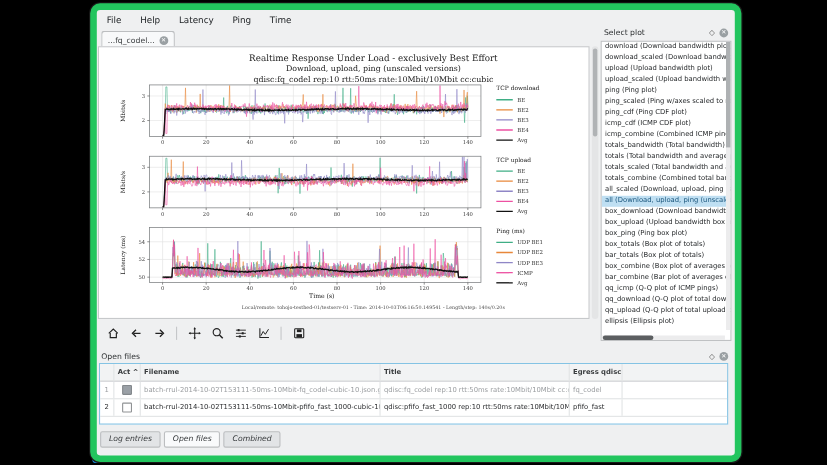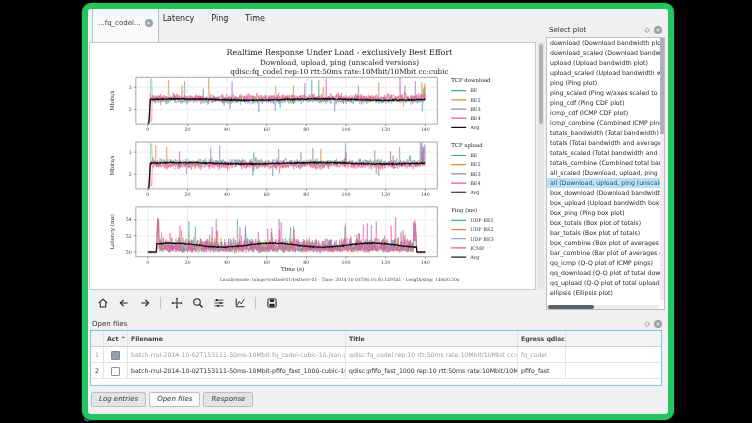--- a/index.html
+++ b/index.html
@@ -11,21 +11,21 @@
   .window{position:absolute;left:82px;top:3px;width:592px;height:417px;box-sizing:border-box;
        background:#eff0f1;border:6px solid #22c55e;border-radius:9px;
        box-shadow:0 0 0 1px #1a1a1a;overflow:hidden;}
   .win-inner{position:absolute;inset:0;}
   
   .menubar{position:absolute;left:7px;top:2px;height:15px;display:flex;gap:13px;align-items:center;}
   .menu-item{font-size:8px;color:#232629;padding:1px 2px;cursor:default;}
   
   .tabbar{position:absolute;left:4px;top:18px;height:18px;display:flex;gap:2px;align-items:flex-end;}
   .doc-tab{display:flex;align-items:center;gap:4px;background:#e0e2e4;border:1px solid #bcbec0;
-       border-bottom:none;border-radius:3px 3px 0 0;padding:16px 5px;font-size:7px;color:#3c3f41;height:12px;}
+       border-bottom:none;border-radius:3px 3px 0 0;padding:2px 5px;font-size:7px;color:#3c3f41;height:12px;}
   .doc-tab.active{background:#f8f9fa;}
   .cx{display:inline-block;width:8px;height:8px;border-radius:50%;background:#9aa0a3;color:#fff;
       font-size:5.5px;line-height:8px;text-align:center;font-weight:bold;}
   .float-ic{font-size:7px;color:#666;line-height:8px;}
   
   .plot-panel{position:absolute;left:1px;top:33px;width:447px;height:248px;background:#ffffff;
        border:1px solid #c7c9cb;box-sizing:border-box;}
   .plot-vscroll{position:absolute;left:450px;top:33px;width:6px;height:248px;background:#e4e5e6;border-radius:3px;}
   .plot-vscroll .thumb{position:absolute;left:1px;top:2px;width:4px;height:80px;background:#b0b3b5;border-radius:2px;}
   
@@ -392,17 +392,17 @@
               <div class="of-cell c-title">qdisc:pfifo_fast_1000 rep:10 rtt:50ms rate:10Mbit/10Mbit cc:cubic</div>
               <div class="of-cell c-egress">pfifo_fast</div>
               <div class="of-cell c-fill"></div>
             </div>
           </div>
       </div>
 
       <div class="bottom-tabs">
           <div class="btab">Log entries</div>
           <div class="btab active">Open files</div>
-          <div class="btab">Response</div>
+          <div class="btab">Combined</div>
         </div>
     </div>
   </div>
 </div>
 
 </body></html>

